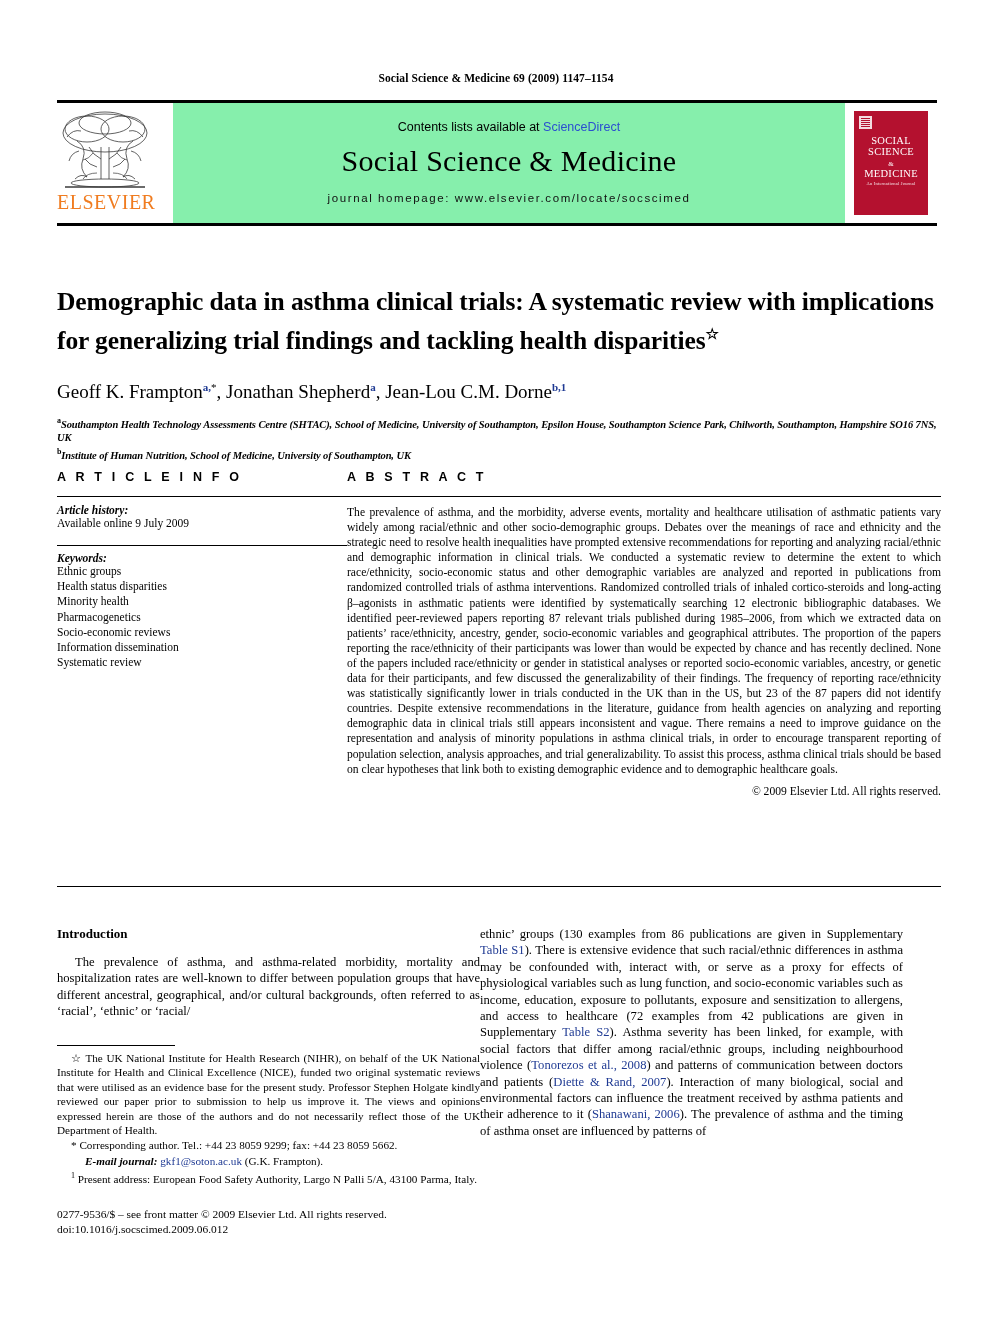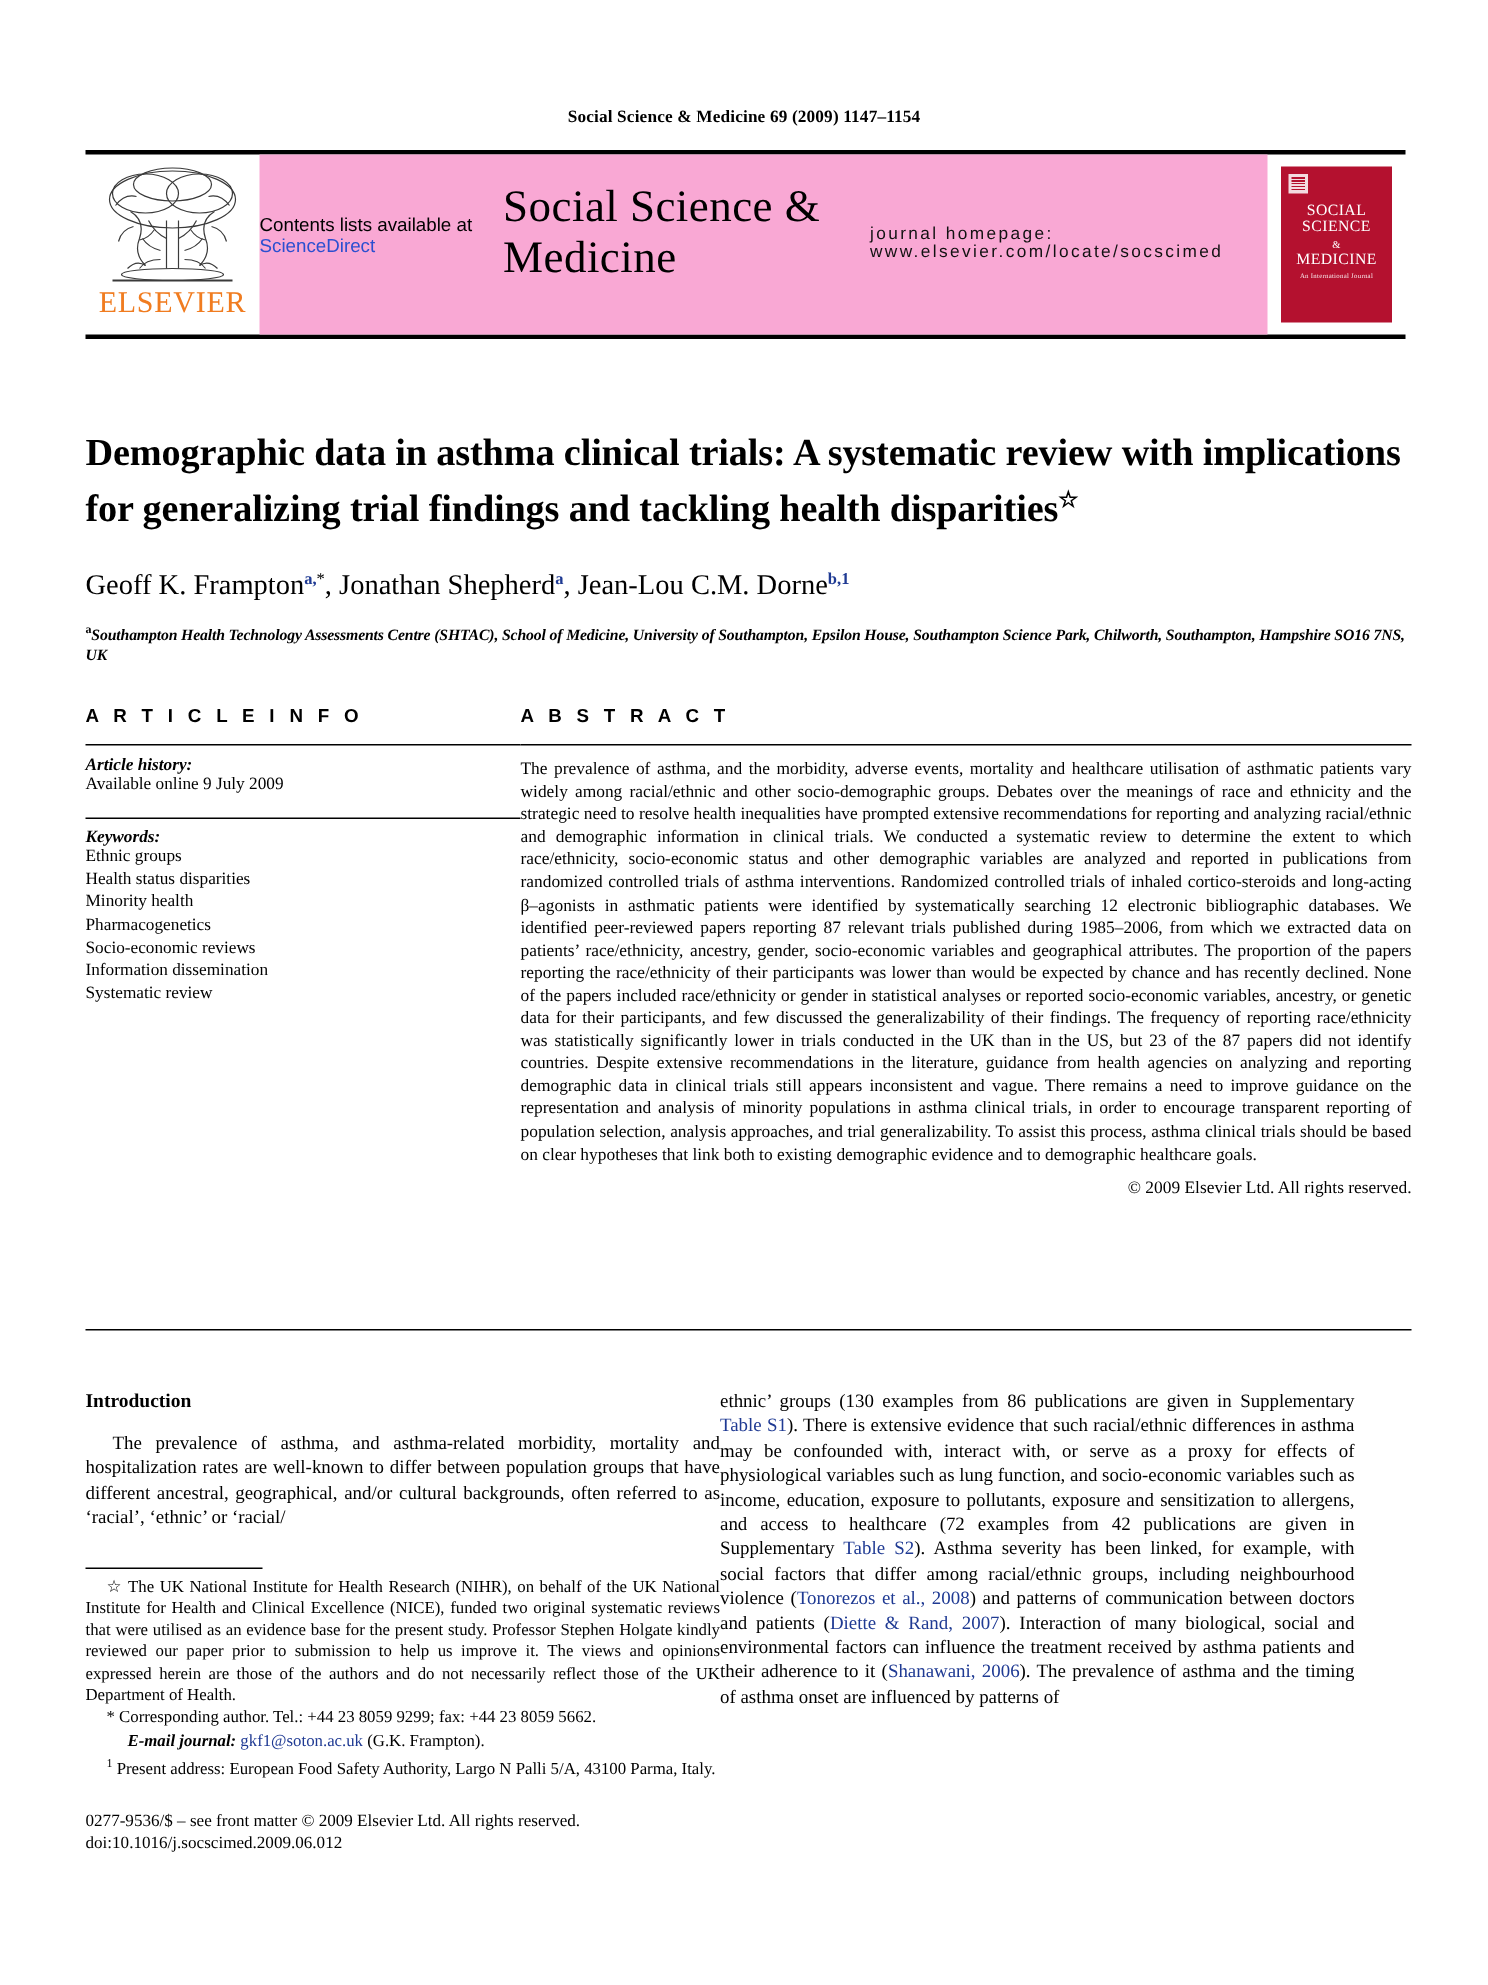--- a/index.html
+++ b/index.html
@@ -41,39 +41,39 @@
     height: 126px;
     box-sizing: border-box;
     display: flex;
     align-items: stretch;
   }
   .elsevier-logo {
     width: 116px;
     flex: 0 0 116px;
     display: flex;
     flex-direction: column;
-    align-items: center;
+    align-items: flex-start;
     justify-content: flex-start;
     padding-top: 4px;
     box-sizing: border-box;
   }
   .tree-svg { display: block; }
   .elsevier-word {
     font-family: "Liberation Serif", serif;
     font-size: 20px;
     letter-spacing: 0.5px;
     color: #F07C20;
     font-weight: normal;
     margin-top: -2px;
   }
   .journal-band {
     flex: 1 1 auto;
-    background: #f9a8d4;
-    display: flex;
-    flex-direction: row;
+    background: #86efac;
+    display: flex;
+    flex-direction: column;
     align-items: center;
     justify-content: center;
     padding: 6px 0 8px 0;
     box-sizing: border-box;
   }
   .contents-line {
     font-family: "Liberation Sans", sans-serif;
     font-size: 12.5px;
     color: #000;
     margin-bottom: 10px;
@@ -384,20 +384,21 @@
     </h1>
 
     <div class="authors">
       <span>Geoff K. Frampton</span><span class="sup">a,</span><span class="sup-plain">*</span>,
       <span>Jonathan Shepherd</span><span class="sup">a</span>,
       <span>Jean-Lou C.M. Dorne</span><span class="sup">b,1</span>
     </div>
 
     <div class="affiliations">
       <div><span class="aff-mark">a</span><span>Southampton Health Technology Assessments Centre (SHTAC), School of Medicine, University of Southampton, Epsilon House, Southampton Science Park, Chilworth, Southampton, Hampshire SO16 7NS, UK</span></div>
+      <div><span class="aff-mark">b</span><span>Institute of Human Nutrition, School of Medicine, University of Southampton, UK</span></div>
     </div>
   </div>
 
   <div class="info-abstract">
     <div class="col-heads">
       <div class="head-info">A R T I C L E  I N F O</div>
       <div class="head-abs">A B S T R A C T</div>
     </div>
 
     <div class="panels">

